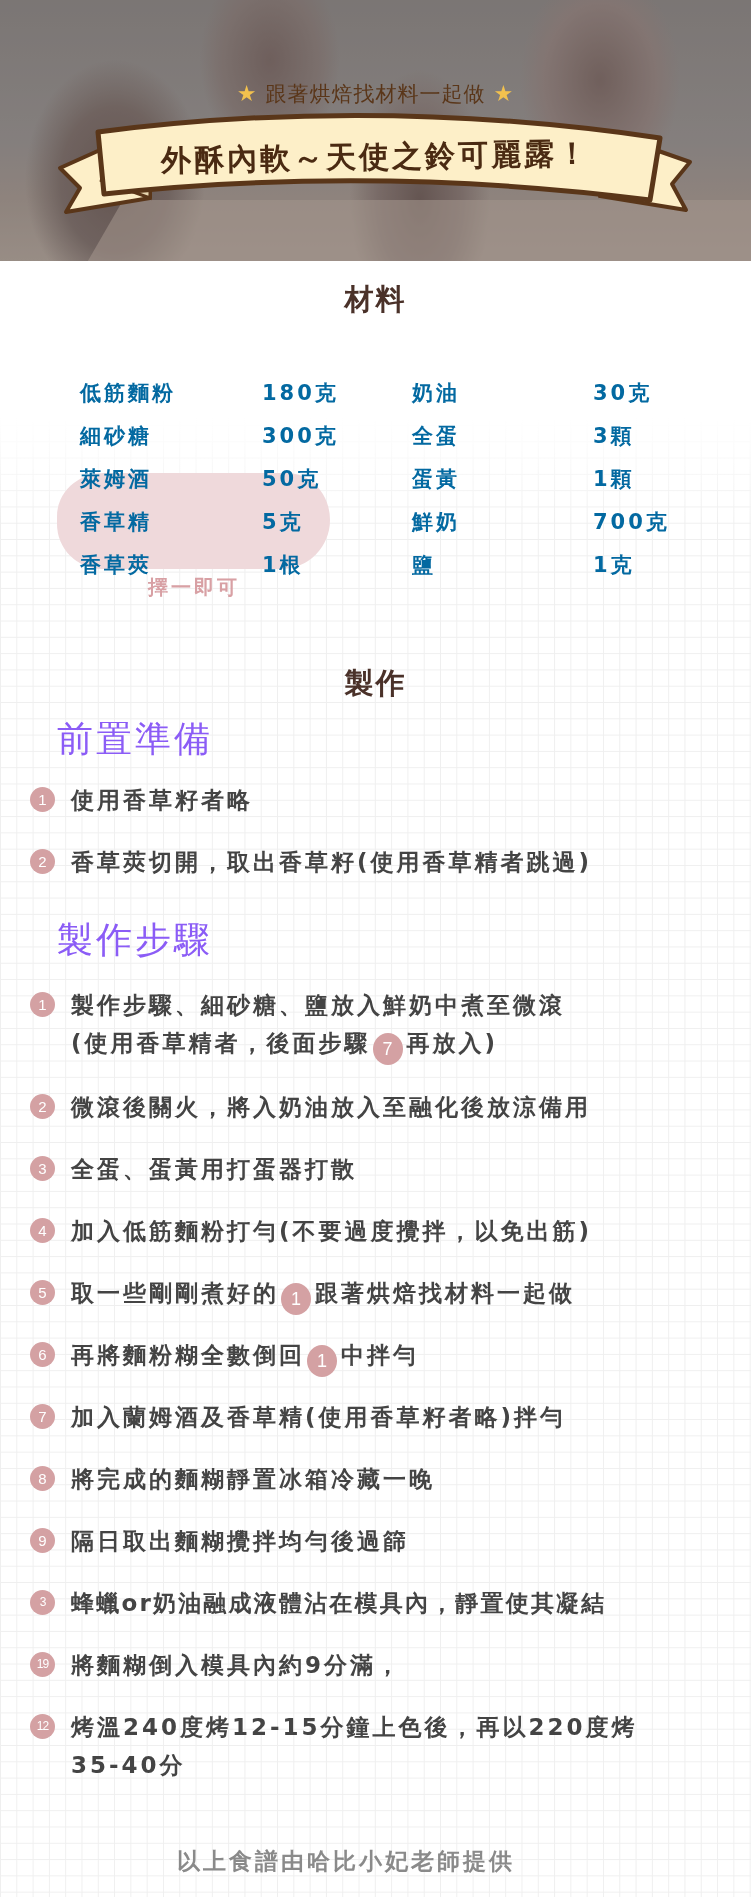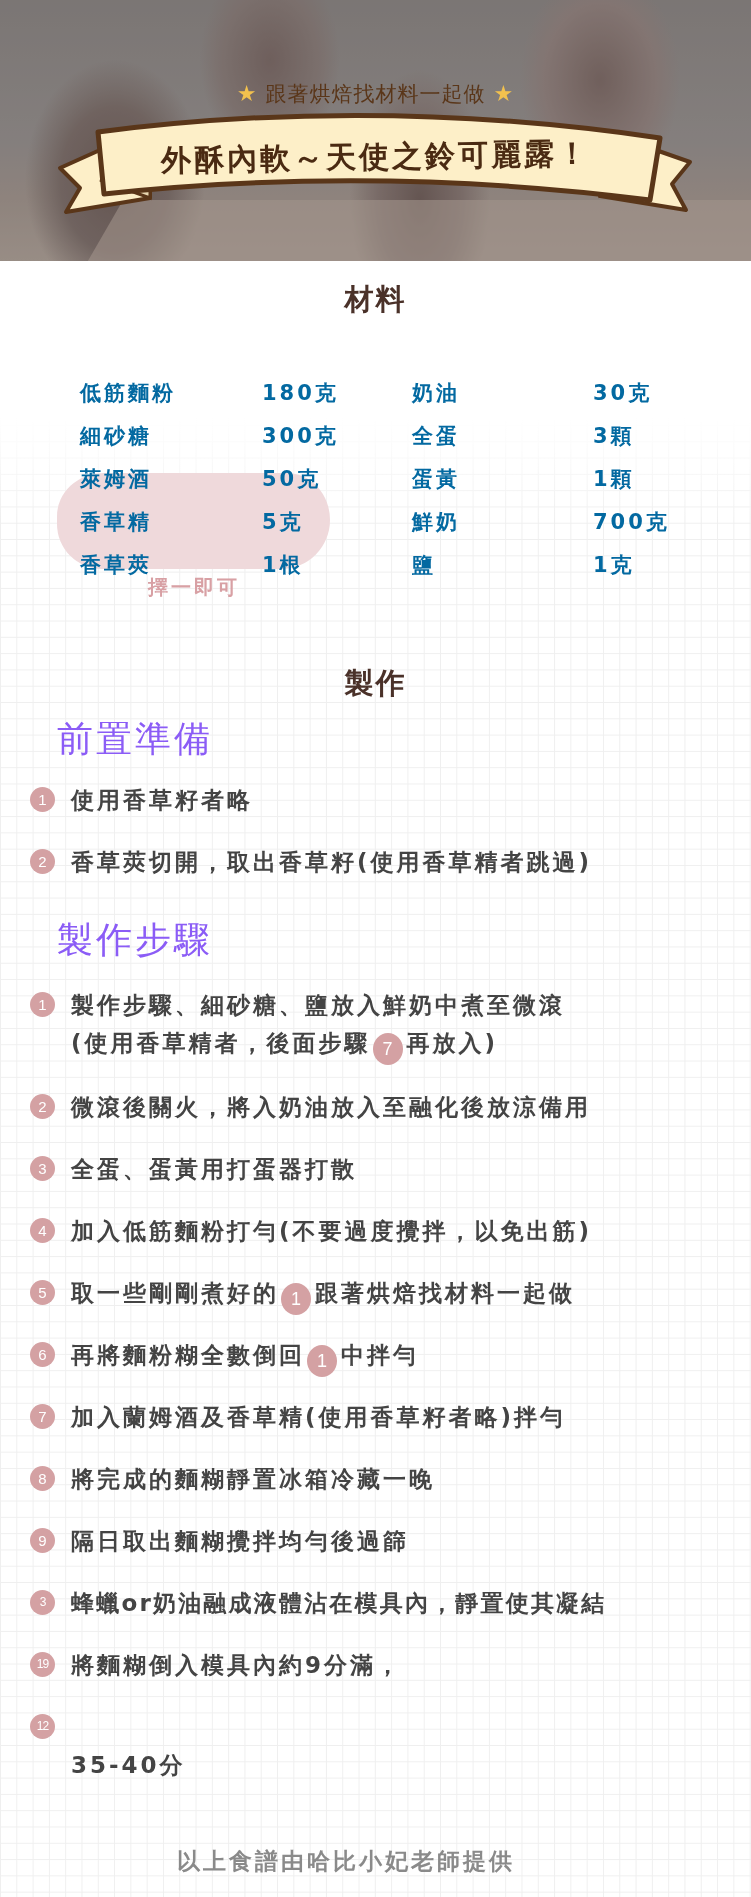--- a/index.html
+++ b/index.html
@@ -163,18 +163,18 @@
   <span class="badge small">3</span>
   <span class="step-text" style="letter-spacing:2.2px">蜂蠟or奶油融成液體沾在模具內，靜置使其凝結</span>
 </div>
 <div class="step" style="top:1646px">
   <span class="badge small">19</span>
   <span class="step-text">將麵糊倒入模具內約9分滿，</span>
 </div>
 <div class="step" style="top:1708px">
   <span class="badge small">12</span>
   <span class="step-text">
-    <br>
+    <span>烤溫240度烤12-15分鐘上色後，再以220度烤</span><br>
     <span>35-40分</span>
   </span>
 </div>
 
 <div class="footer">以上食譜由哈比小妃老師提供</div>
 
 </body></html>

